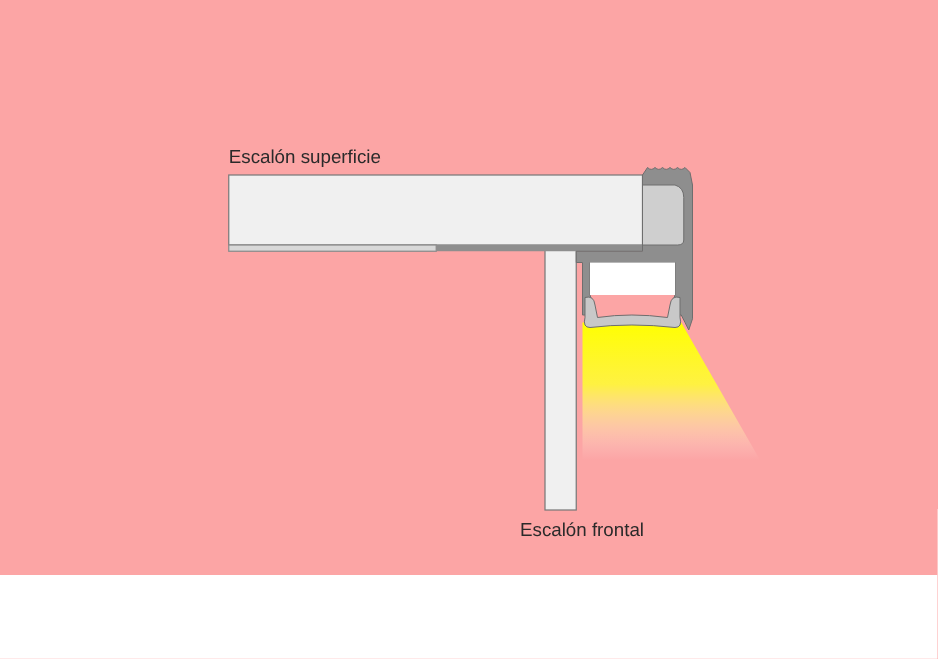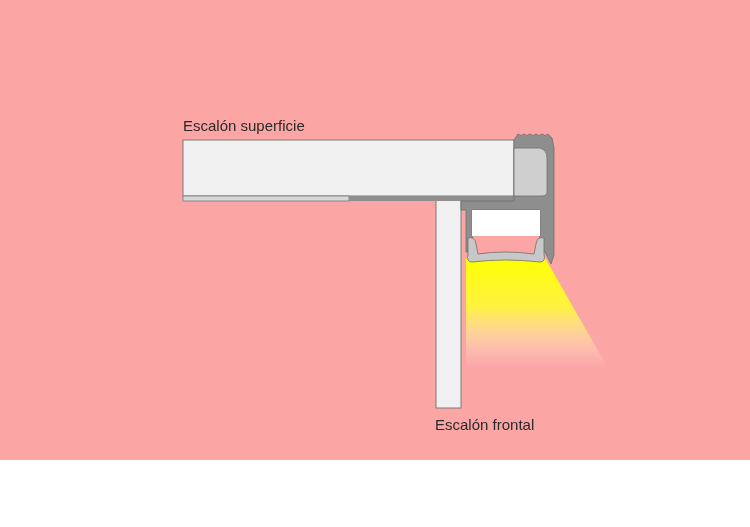--- a/index.html
+++ b/index.html
@@ -1,19 +1,19 @@
 <!DOCTYPE html>
 <html><head>
 <meta charset="utf-8">
 <style>
   html, body { margin: 0; padding: 0; background: #ffffff; }
   .canvas { position: relative; width: 750px; height: 460px; background: #fca5a5; overflow: hidden; padding-left: 36px; }
   .label { position: absolute; font-family: "Liberation Sans", sans-serif; font-size: 15px; color: #2a2a2a; white-space: nowrap; }
   .label-top { left: 183px; top: 117px; }
-  .label-front { left: 435px; top: 416px; }
+  .label-front { left: 416px; top: 416px; }
   svg { position: absolute; left: 0; top: 0; }
 </style>
 </head>
 <body>
 
 <div class="canvas">
 
   <svg width="750" height="527" viewBox="0 0 750 527">
     <defs>
       <linearGradient id="beam" x1="0" y1="0" x2="0" y2="1">

